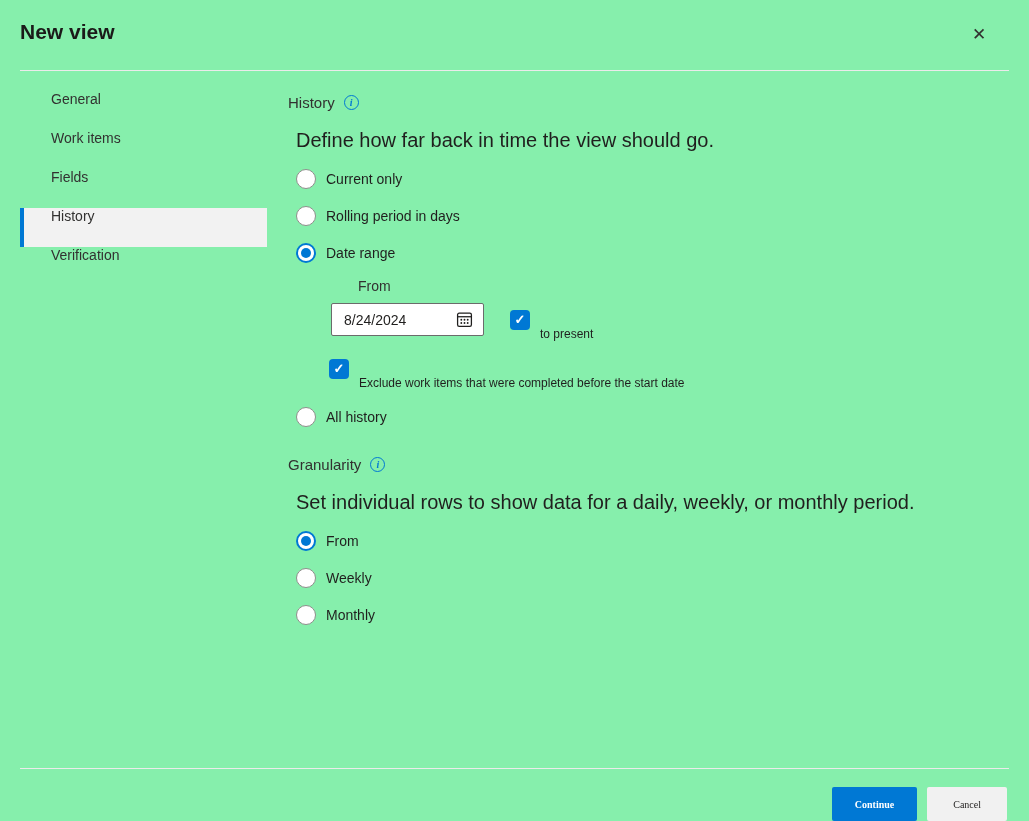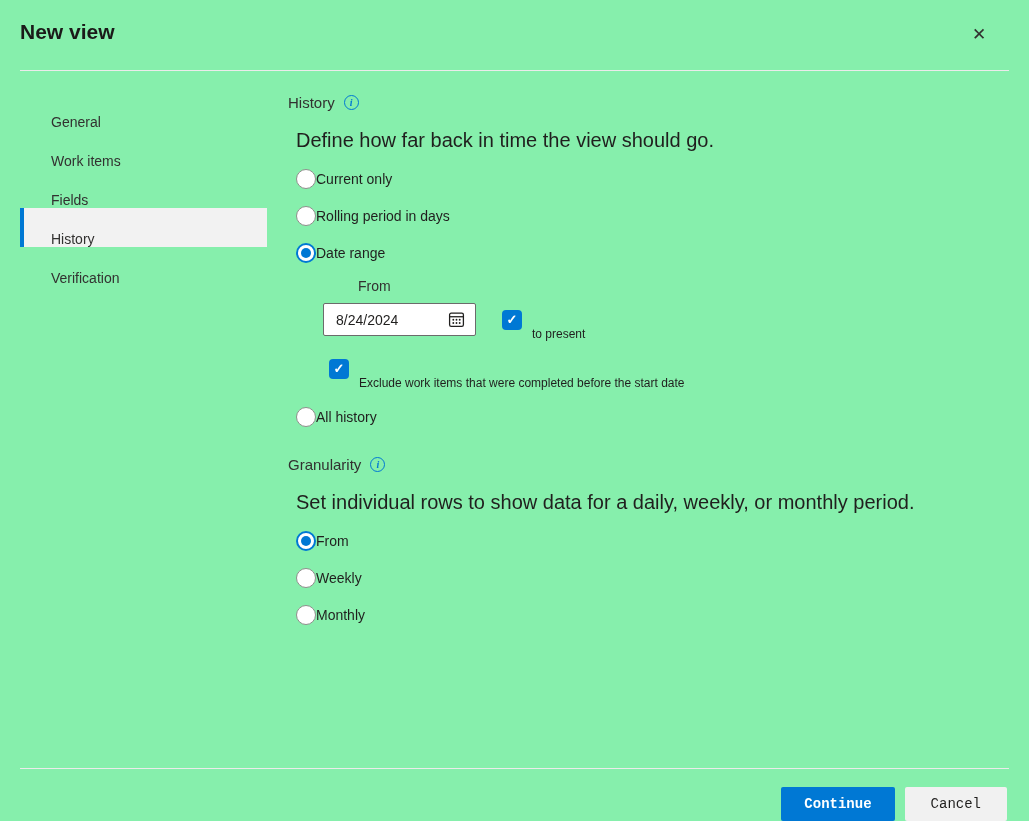--- a/index.html
+++ b/index.html
@@ -15,74 +15,74 @@
     position:absolute; top:22px; right:38px; width:24px; height:24px;
     display:flex; align-items:center; justify-content:center;
     font-size:17px; color:#323130; cursor:pointer; background:none; border:none; padding:0;
   }
   .header-divider { height:1px; background:#ebebeb; margin:24px 20px 0 20px; }
 
   
   .body { display:flex; align-items:flex-start; }
   .sidebar { width:247px; margin-left:20px; padding-top:20px; }
   .side-item {
-    height:39px; display:flex; align-items:flex-end; padding-left:27px;
+    height:39px; display:flex; align-items:flex-start; padding-left:27px;
     border-left:4px solid transparent; font-size:14px; color:#323130; cursor:pointer;
   }
   .side-item.selected { background:#f2f2f2; border-left-color:#0078d4; }
 
   .content { flex:1; margin-left:21px; padding-top:23px; }
   .section-header { display:flex; align-items:center; gap:9px; font-size:15px; color:#323130; }
   .info-icon {
     width:15px; height:15px; border-radius:50%; border:1px solid #0078d4;
     color:#0078d4; font-size:10px; line-height:1;
     display:flex; align-items:center; justify-content:center;
     font-family:"Liberation Serif", serif; font-style:italic; font-weight:700; cursor:pointer;
   }
   .section-desc { margin:18px 0 0 8px; font-size:20px; color:#201f1e; }
 
-  .radio-row { display:flex; align-items:center; margin:17px 0 0 8px; cursor:pointer; }
+  .radio-row { display:flex; align-items:center; gap:10px; margin:17px 0 0 8px; cursor:pointer; }
   .radio {
     width:20px; height:20px; border:1px solid #908e8c; border-radius:50%;
     background:#fff; flex-shrink:0; position:relative;
   }
   .radio.selected { border:2px solid #0078d4; }
   .radio.selected::after {
     content:""; position:absolute; inset:3px; border-radius:50%; background:#0078d4;
   }
   .radio-label { font-size:14px; color:#201f1e; }
 
   
   .date-block { margin-left:35px; }
   .from-label { margin-top:15px; font-size:14px; color:#323130;margin-left:35px; }
   .date-row { margin-top:4px; display:flex; align-items:center; }
   .date-input {
     width:153px; height:33px; border:1px solid #6b6b6b; border-radius:2px;
     display:flex; align-items:center; justify-content:space-between;
-    padding:0 10px 0 12px; font-size:14px; color:#201f1e; background:#fff; cursor:text;
+    padding:0 10px 0 12px; font-size:14px; color:#201f1e; background:#fff; cursor:text;margin-left:8px;
   }
   .cal-icon { display:flex; cursor:pointer; }
   .check-row { display:flex; align-items:center; gap:10px; cursor:pointer; }
   .to-present { margin-left:26px; }
   .exclude-row { margin:6px 0 0 6px; }
   .checkbox {
     width:20px; height:20px; border-radius:4px; background:#0078d4; flex-shrink:0;
     display:flex; align-items:center; justify-content:center;
     color:#fff; font-size:13px; font-weight:700; line-height:1;
   }
   .check-label { font-size:12px; color:#201f1e;margin-top:29px; }
 
   .granularity { margin-top:29px; }
 
   
   .footer { position:absolute; left:0; right:0; bottom:0; }
   .footer-divider { height:1px; background:#ebebeb; margin:0 20px; }
   .footer-buttons { display:flex; justify-content:flex-end; padding:18px 22px 0 0; }
-  .btn { height:34px; border:none; border-radius:2px; font-size:14px;
-         font-family:Liberation Mono, monospace; cursor:pointer; }
+  .btn { height:34px; border:none; border-radius:2px; font-size:10px;
+         font-family:Liberation Serif, serif; cursor:pointer; }
   .btn-primary { background:#0078d4; color:#fff; font-weight:700; padding:0 23px; }
   .btn-default { background:#f1f1f1; color:#201f1e; padding:0 26px; margin-left:10px; }
 </style>
 </head>
 <body>
 
 <div class="dialog">
 
   <div class="header">
     <div class="title">New view</div>

